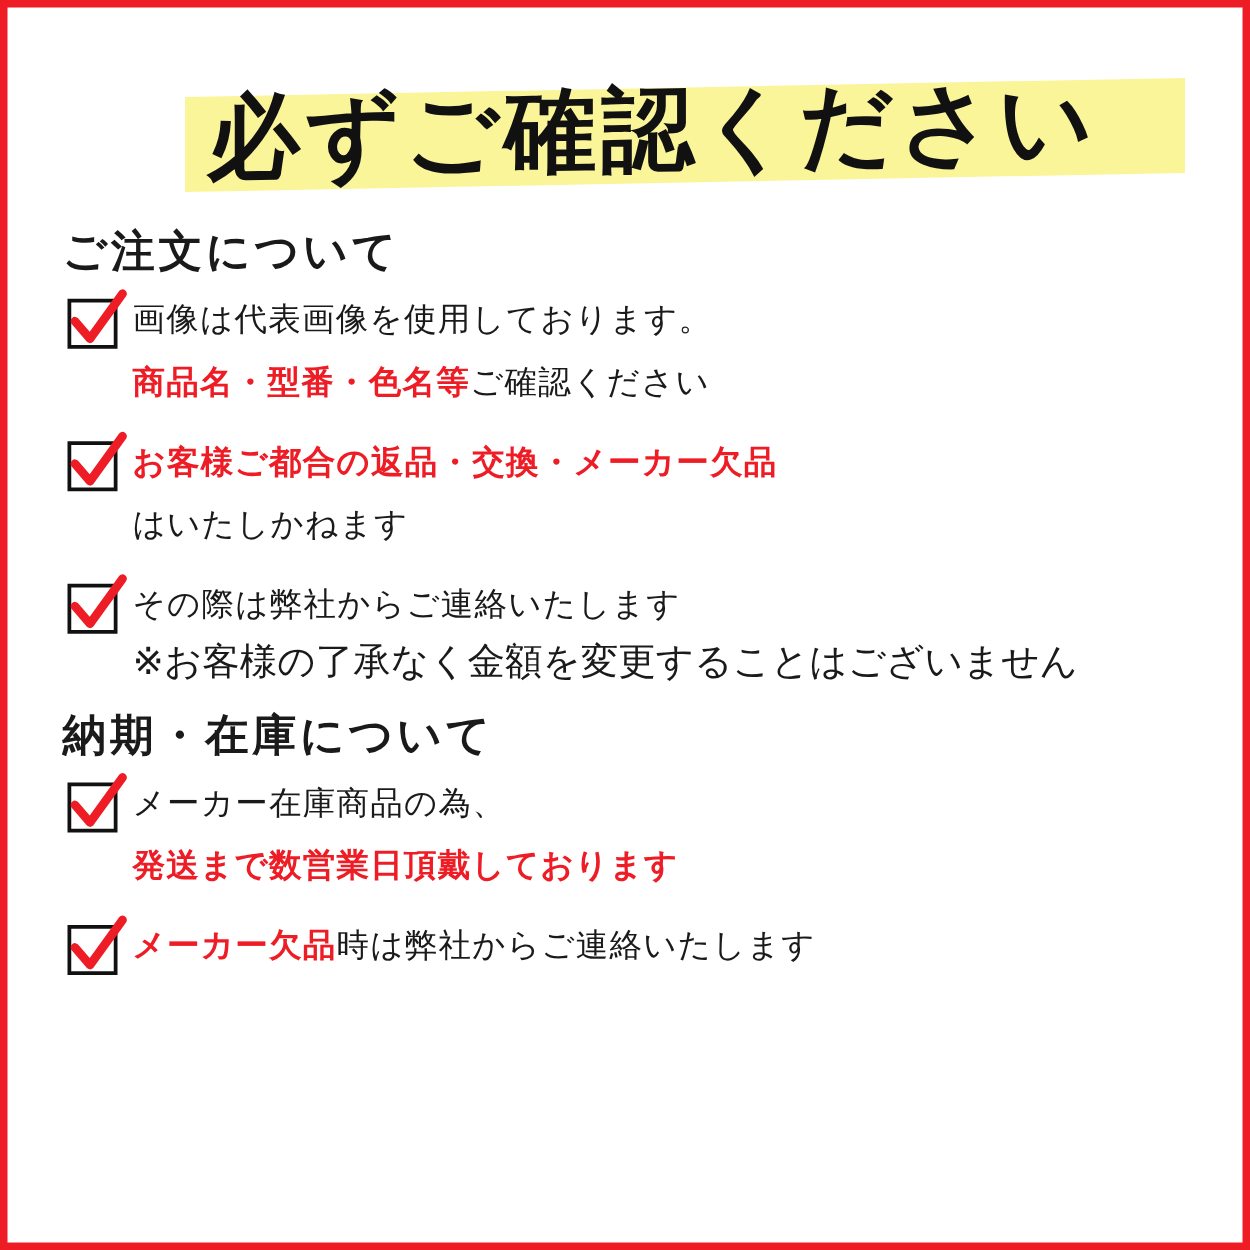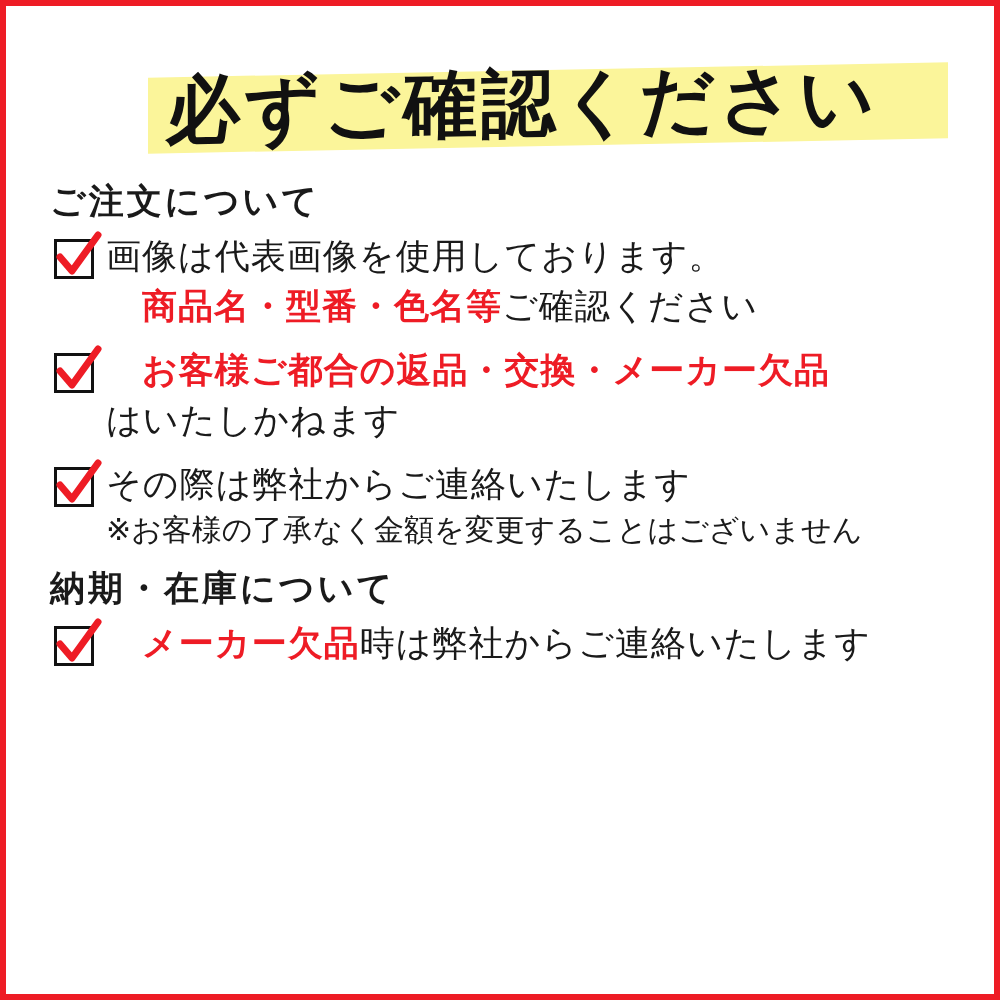--- a/index.html
+++ b/index.html
@@ -92,36 +92,35 @@
     position: absolute;
     left: -7px;
     top: -13px;
     width: 56px;
     height: 56px;
   }
   .lines {
     flex: 1;
   }
   .line {
-    font-size: 35px;
+    font-size: 26px;
     line-height: 50px;
     letter-spacing: 1px;
     color: #1a1a1a;
     white-space: nowrap;
   }
   .line.note {
     font-size: 30px;
     line-height: 42px;
     color: #1a1a1a;
     letter-spacing: 0px;
   }
   .line .red {
     color: #ee1c25;
     font-weight: bold;
-    margin-left: 36px;
   }
   .line .blk {
     color: #1a1a1a;
     font-weight: normal;
   }
 </style>
 </head>
 <body>
 
 <div class="page">
@@ -168,19 +167,30 @@
           </div>
         </div>
         <div class="section-head second">納期・在庫について</div>
         <div class="row">
           <div class="check">
             <svg viewBox="0 0 56 56">
               <path d="M10 28 L22 42 L48 6" fill="none" stroke="#ee1c25" stroke-width="7" stroke-linecap="round" stroke-linejoin="round"></path>
             </svg>
           </div>
           <div class="lines">
+            <div class="line"><span class="blk">メーカー在庫商品の為、</span></div>
+            <div class="line"><span class="red">発送まで数営業日頂戴しております</span></div>
+          </div>
+        </div>
+        <div class="row">
+          <div class="check">
+            <svg viewBox="0 0 56 56">
+              <path d="M10 28 L22 42 L48 6" fill="none" stroke="#ee1c25" stroke-width="7" stroke-linecap="round" stroke-linejoin="round"></path>
+            </svg>
+          </div>
+          <div class="lines">
             <div class="line"><span class="red">メーカー欠品</span><span class="blk">時は弊社からご連絡いたします</span></div>
           </div>
         </div>
       </div>
 
   </div>
 </div>
 
 </body></html>

